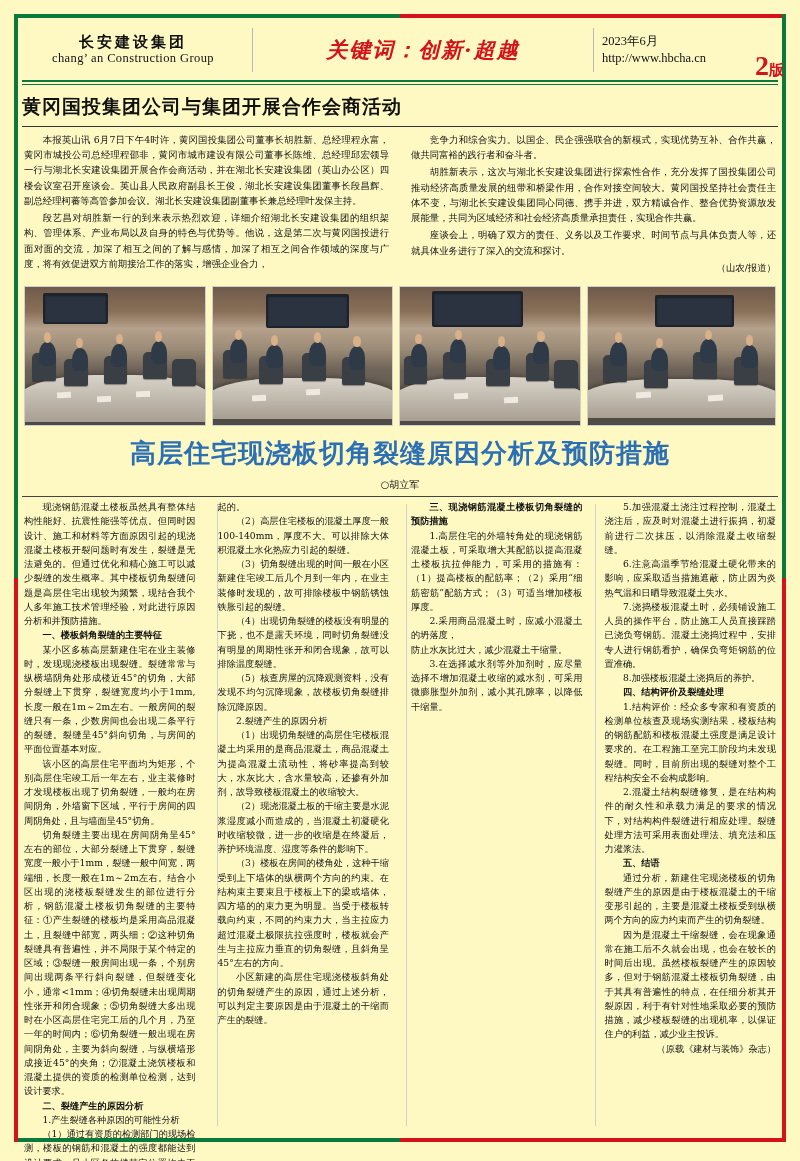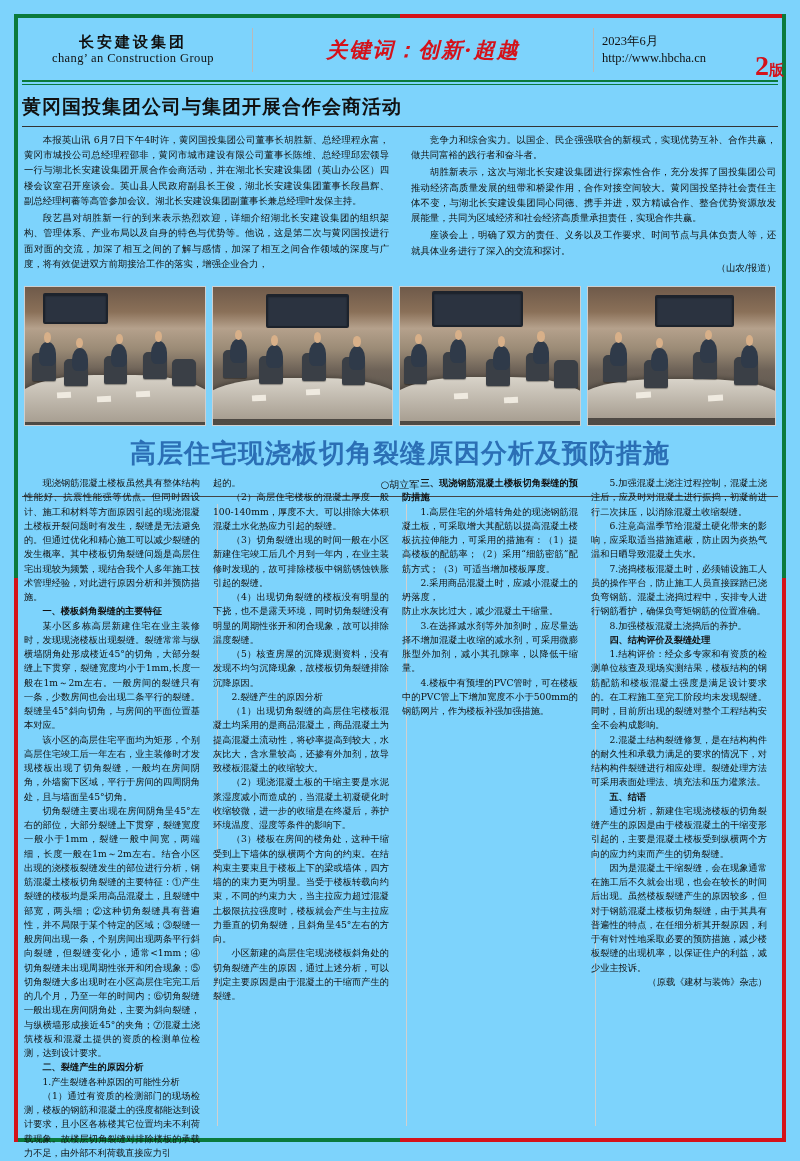--- a/index.html
+++ b/index.html
@@ -8,21 +8,21 @@
     background:#ffffff;
     font-family:"DejaVu Sans","Liberation Sans",sans-serif;
     color:#111;
     overflow:hidden;
   }
   .page{
     position:relative;
     width:800px;height:1161px;
     box-sizing:border-box;
     padding:0;
-    background:#7dd3fc;
+    background:#fef9c3;
   }
   
   .frame-top{
     position:absolute;left:14px;top:14px;width:772px;height:4px;
     background:linear-gradient(90deg,#0a7a3c 0 50%,#d4121a 50% 100%);
   }
   .frame-bottom{
     position:absolute;left:14px;top:1138px;width:772px;height:4px;
     background:linear-gradient(90deg,#0a7a3c 0 50%,#d4121a 50% 100%);
   }
@@ -164,22 +164,22 @@
     font-family:"DejaVu Serif","Liberation Serif",serif;
     font-size:10px;color:#111;
   }
   .hl2-rule{
     position:absolute;left:22px;top:496px;width:756px;height:0;
     border-top:1px solid #444;
   }
 
   
   .art2{
-    position:absolute;left:24px;top:476px;width:752px;height:622px;
-    display:flex;gap:13px;
+    position:absolute;left:24px;top:500px;width:752px;height:622px;
+    display:flex;gap:22px;
   }
   .art2 .col{
     width:176px;
     font-family:"DejaVu Serif","Liberation Serif",serif;
     font-size:9.2px;line-height:1.55;color:#111;text-align:justify;
   }
   .art2 .col p{margin:0;text-indent:2em;}
   .art2 .col p.noind{text-indent:0;}
   .art2 .col p.sub{text-indent:2em;font-weight:bold;}
   .art2 .col p.sign{text-align:right;text-indent:0;}
@@ -362,21 +362,20 @@
       <p>（3）楼板在房间的楼角处，这种干缩受到上下墙体的纵横两个方向的约束。在结构束主要束且于楼板上下的梁或墙体，四方墙的的束力更为明显。当受于楼板转载向约束，不同的约束力大，当主拉应力超过混凝土极限抗拉强度时，楼板就会产生与主拉应力垂直的切角裂缝，且斜角呈45°左右的方向。</p>
       <p>小区新建的高层住宅现浇楼板斜角处的切角裂缝产生的原因，通过上述分析，可以判定主要原因是由于混凝土的干缩而产生的裂缝。</p>
     </div>
 
     <div class="col">
       <p class="sub">三、现浇钢筋混凝土楼板切角裂缝的预防措施</p>
       <p>1.高层住宅的外墙转角处的现浇钢筋混凝土板，可采取增大其配筋以提高混凝土楼板抗拉伸能力，可采用的措施有：（1）提高楼板的配筋率；（2）采用“细筋密筋”配筋方式；（3）可适当增加楼板厚度。</p>
       <p>2.采用商品混凝土时，应减小混凝土的坍落度，</p>
       <p class="noind">防止水灰比过大，减少混凝土干缩量。</p>
       <p>3.在选择减水剂等外加剂时，应尽量选择不增加混凝土收缩的减水剂，可采用微膨胀型外加剂，减小其孔隙率，以降低干缩量。</p>
-      <p>4.楼板中有预埋的PVC管时，可在楼板中的PVC管上下增加宽度不小于500mm的钢筋网片，作为楼板补强加强措施。</p>
     </div>
 
     <div class="col">
       <p>5.加强混凝土浇注过程控制，混凝土浇注后，应及时对混凝土进行振捣，初凝前进行二次抹压，以消除混凝土收缩裂缝。</p>
       <p>6.注意高温季节给混凝土硬化带来的影响，应采取适当措施遮蔽，防止因为炎热气温和日晒导致混凝土失水。</p>
       <p>7.浇捣楼板混凝土时，必须铺设施工人员的操作平台，防止施工人员直接踩踏已浇负弯钢筋。混凝土浇捣过程中，安排专人进行钢筋看护，确保负弯矩钢筋的位置准确。</p>
       <p>8.加强楼板混凝土浇捣后的养护。</p>
       <p class="sub">四、结构评价及裂缝处理</p>
       <p>1.结构评价：经众多专家和有资质的检测单位核查及现场实测结果，楼板结构的钢筋配筋和楼板混凝土强度是满足设计要求的。在工程施工至完工阶段均未发现裂缝。同时，目前所出现的裂缝对整个工程结构安全不会构成影响。</p>
       <p>2.混凝土结构裂缝修复，是在结构构件的耐久性和承载力满足的要求的情况下，对结构构件裂缝进行相应处理。裂缝处理方法可采用表面处理法、填充法和压力灌浆法。</p>

